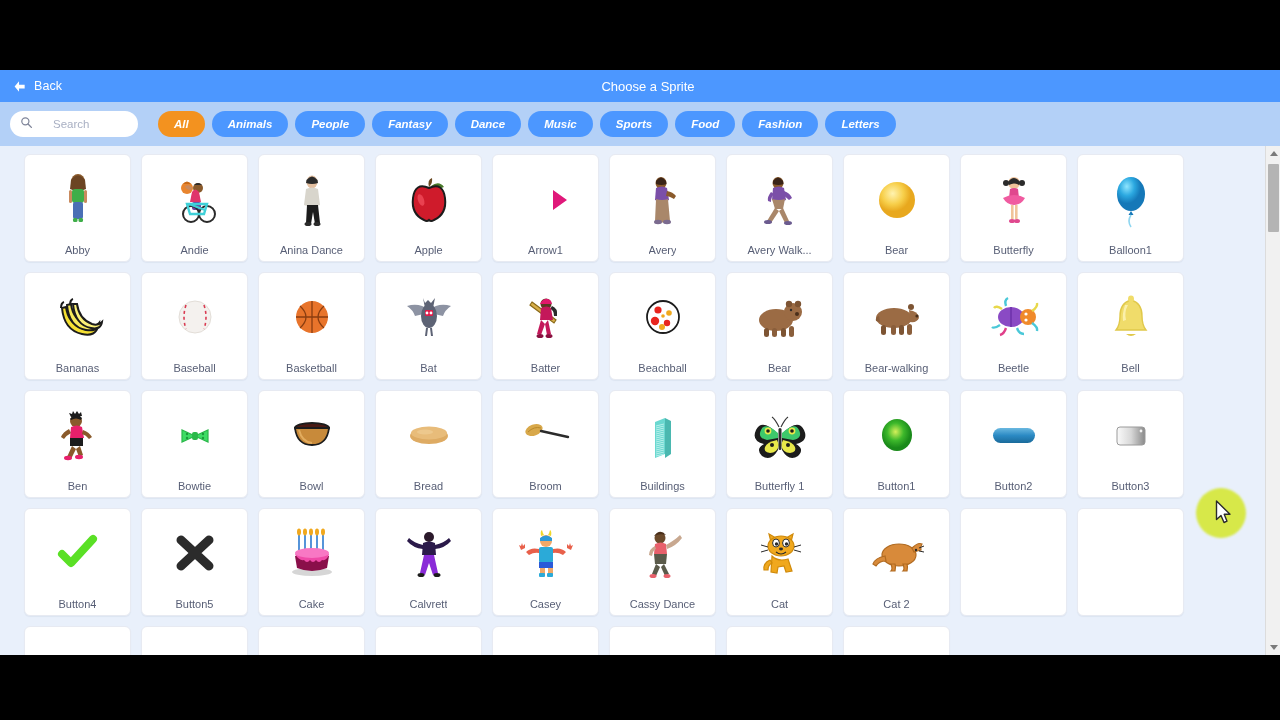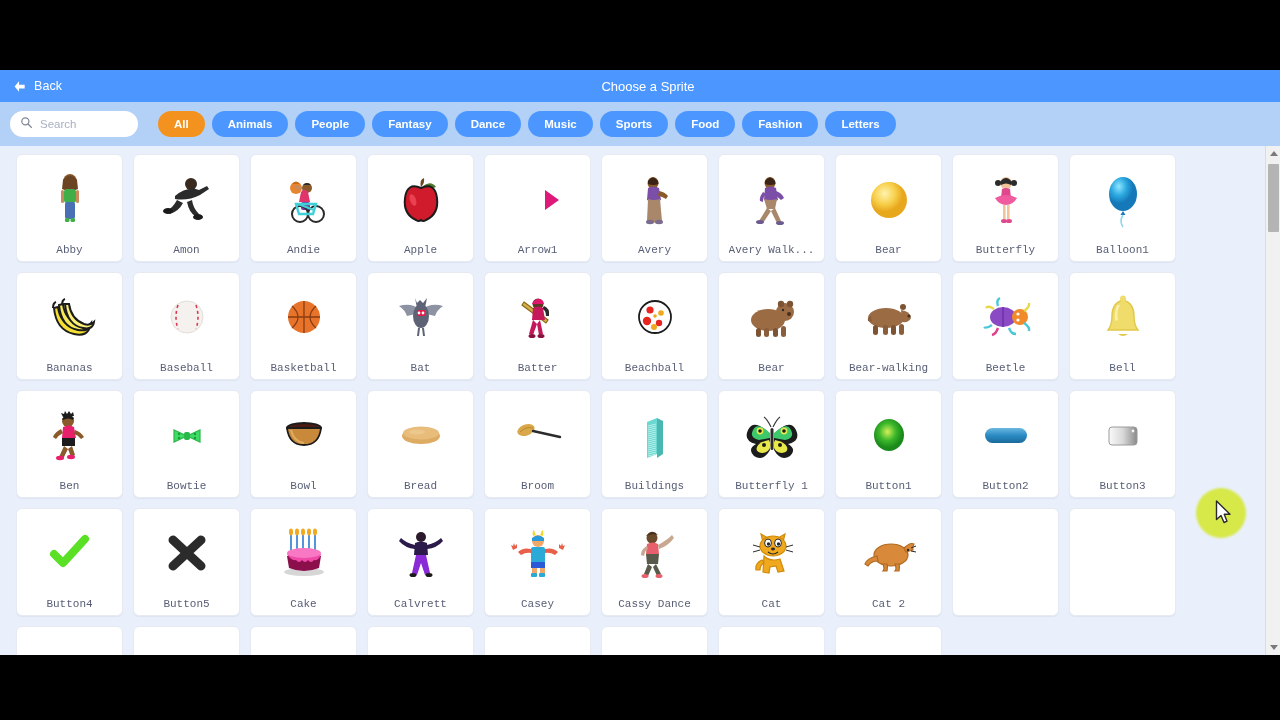--- a/index.html
+++ b/index.html
@@ -44,47 +44,46 @@
   #filter-bar {
     height: 44px; width: 100%;
     background: #b3d0f7;
     display: flex; align-items: center; padding: 0 10px;
     gap: 6px;
   }
   #search-wrap {
     display: flex; align-items: center;
     width: 128px; height: 26px;
     background: #fff; border-radius: 13px;
-    padding: 0 10px; gap: 7px; flex: none;
+    padding: 0 10px; gap: 20px; flex: none;
   }
   #search-wrap svg { flex: none; }
   #search-input {
     border: none; outline: none; background: transparent;
     font-family: "Liberation Sans", sans-serif;
     font-size: 11.5px; color: #575e75; width: 100%;
   }
   #search-input::placeholder { color: #a9b0c3; }
   #tag-list { display: flex; align-items: center; gap: 7px; margin-left: 14px; }
   .tag {
     height: 26px; border-radius: 13px;
     display: inline-flex; align-items: center; justify-content: center;
     padding: 0 16px;
     font-size: 11.5px; font-weight: bold; color: #fff;
-    background: #4c97ff; cursor: pointer; white-space: nowrap;
+    background: #4c97ff; cursor: pointer; white-space: nowrap; font-style: italic;
   }
   .tag.active { background: #f3921f; }
 
   
   #grid-scroll {
     position: relative;
     height: calc(585px - 32px - 44px);
     background: #e9f0fb;
     overflow: hidden;
-    padding: 8px 0 0 16px;
-    font-family: Liberation Mono, monospace;
+    padding: 8px 0 0 24px;
   }
   #grid {
     display: flex; flex-wrap: wrap;
     gap: 10px 10px;
     width: 1238px;
   }
   .sprite-card {
     width: 107px; height: 108px;
     background: #fff;
     border-radius: 6px;
@@ -197,47 +196,47 @@
                 <rect x="30.5" y="48" width="4.5" height="4" rx="1.5" fill="#3fae49"></rect>
                 <rect x="21" y="20" width="3" height="13" rx="1.5" fill="#c98a5e"></rect>
                 <rect x="36" y="20" width="3" height="13" rx="1.5" fill="#c98a5e"></rect>
               </svg>
             </div>
             <div class="sprite-name">Abby</div>
           </div>
           <div class="sprite-card">
             <div class="sprite-thumb">
               <svg width="60" height="60" viewBox="0 0 60 60">
-                <circle cx="34" cy="14" r="6" fill="#3a2a1d"></circle>
-                <path d="M18 26 q12-10 24-6 l8-4 2 3 -9 6 q-12 6 -25 4z" fill="#2b2b2b"></path>
-                <path d="M20 30 q-5 9 -10 10 l3 4 q9-3 13-11z" fill="#2b2b2b"></path>
-                <path d="M30 32 q2 10 8 14 l4-2 q-6-6-7-14z" fill="#2b2b2b"></path>
-                <ellipse cx="11" cy="41" rx="5" ry="3" fill="#1a1a1a"></ellipse>
-                <ellipse cx="41" cy="47" rx="5" ry="3" fill="#1a1a1a"></ellipse>
-              </svg>
-            </div>
-            <div class="sprite-name">Amon</div>
-          </div>
-          <div class="sprite-card">
-            <div class="sprite-thumb">
-              <svg width="60" height="60" viewBox="0 0 60 60">
                 <circle cx="22" cy="18" r="6" fill="#e8852f"></circle>
                 <path d="M18 14 q4-5 8 0z" fill="#c96a18"></path>
                 <circle cx="33" cy="18" r="5" fill="#8a5a2b"></circle>
                 <path d="M29 15q4-4 8 0z" fill="#2b2b2b"></path>
                 <path d="M27 22 q3-5 7 0 l2 10 -11 0z" fill="#e0356b"></path>
                 <path d="M26 20 q-5 0 -6 -4 l4-1 q2 3 4 2z" fill="#c98a5e"></path>
                 <rect x="27" y="32" width="9" height="8" rx="2" fill="#6b3fa0"></rect>
                 <circle cx="26" cy="44" r="8" fill="none" stroke="#2b2b2b" stroke-width="2"></circle>
                 <circle cx="42" cy="44" r="8" fill="none" stroke="#2b2b2b" stroke-width="2"></circle>
                 <path d="M22 34 h20 l-3 10 h-14z" fill="none" stroke="#3fd0d8" stroke-width="2.4"></path>
                 <line x1="24" y1="34" x2="40" y2="40" stroke="#3fd0d8" stroke-width="2"></line>
               </svg>
             </div>
             <div class="sprite-name">Andie</div>
+          </div>
+          <div class="sprite-card">
+            <div class="sprite-thumb">
+              <svg width="60" height="60" viewBox="0 0 60 60">
+                <ellipse cx="30" cy="12" rx="5.5" ry="6.5" fill="#e3bfa0"></ellipse>
+                <path d="M24.5 10q5.5-7 11 0l.5 3q-6 2-12 0z" fill="#2b2b2b"></path>
+                <path d="M24 19 q6-3 12 0 l2 16 q-8 3-16 0z" fill="#d8d5cc"></path>
+                <path d="M25 35 h11 l2 18 -5 1 -2-12 -2 12 -5-1z" fill="#1c1c1c"></path>
+                <ellipse cx="26" cy="54" rx="3.5" ry="2" fill="#2b2b2b"></ellipse>
+                <ellipse cx="35" cy="54" rx="3.5" ry="2" fill="#2b2b2b"></ellipse>
+              </svg>
+            </div>
+            <div class="sprite-name">Anina Dance</div>
           </div>
           <div class="sprite-card">
             <div class="sprite-thumb">
               <svg width="60" height="60" viewBox="0 0 60 60">
                 <path d="M30 17 q-2-7 3-9 1 5-3 9z" fill="#6b4a23"></path>
                 <path d="M32 16 q8-6 13 1-6 3-13-1z" fill="#4a7a2b"></path>
                 <path d="M30 18 q-14-6-16 10 -2 16 11 22 3 2 5 0 2 2 5 0 13-6 11-22 -2-16-16-10z" fill="#cf1b2b" stroke="#1c1c1c" stroke-width="2"></path>
                 <ellipse cx="22" cy="30" rx="3" ry="6" fill="#ff6070" opacity=".55" transform="rotate(-20 22 30)"></ellipse>
               </svg>
             </div>

